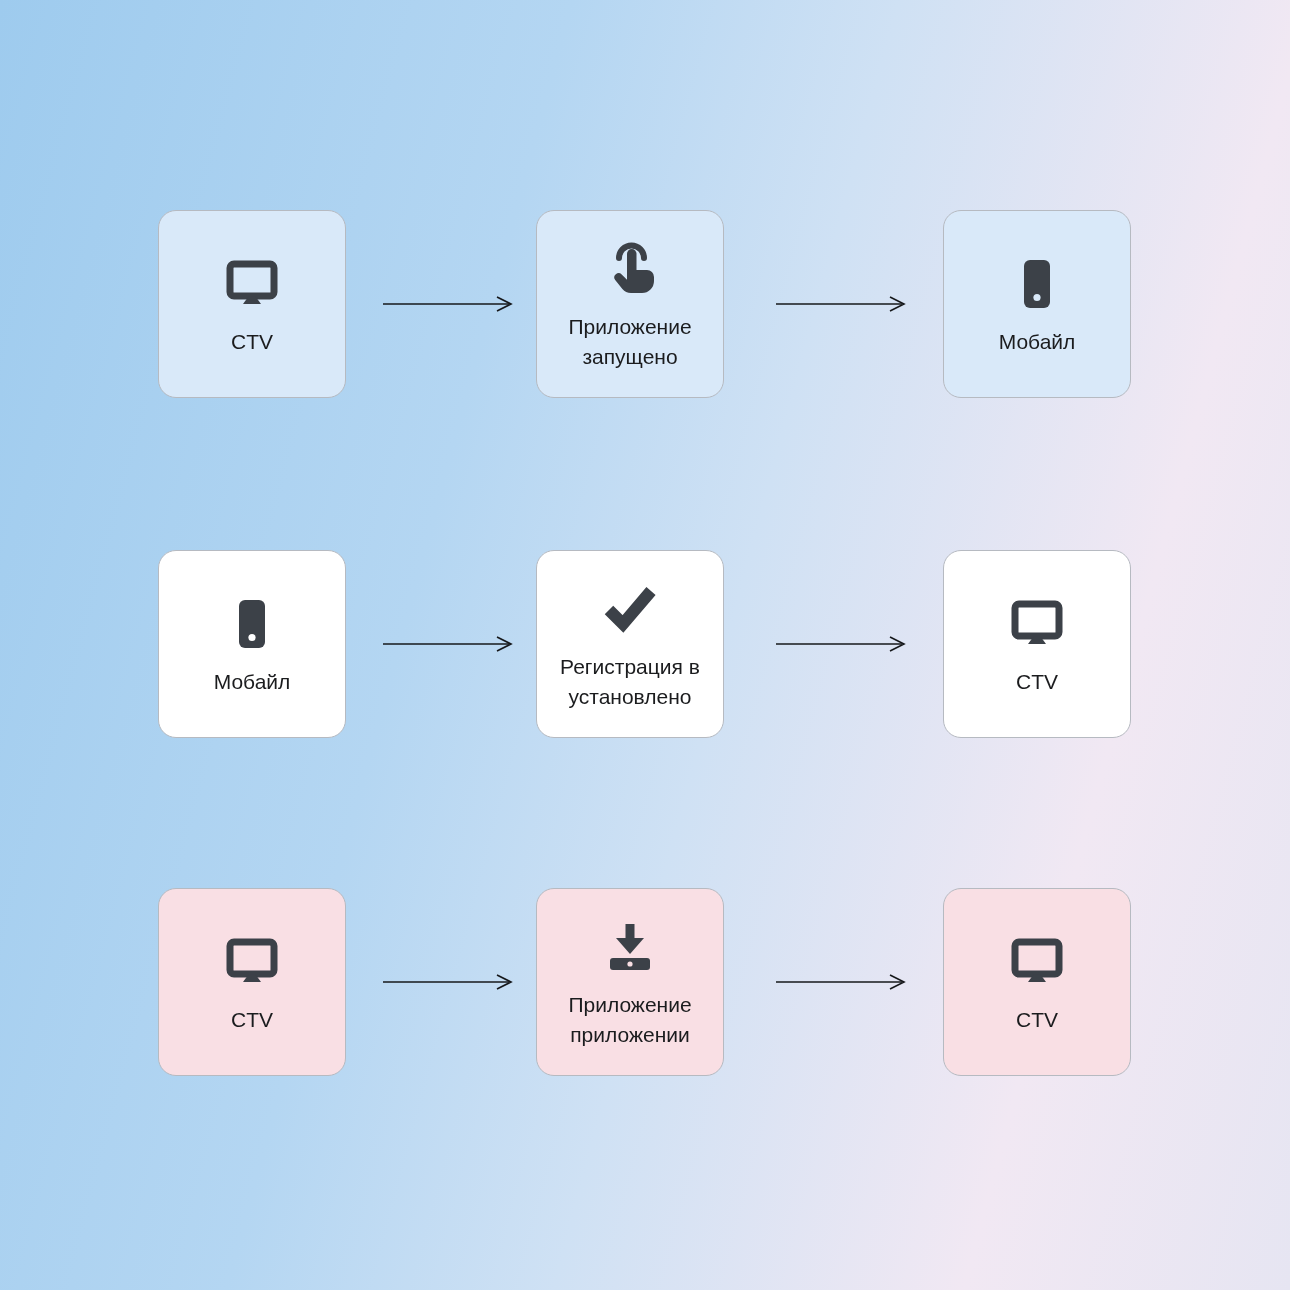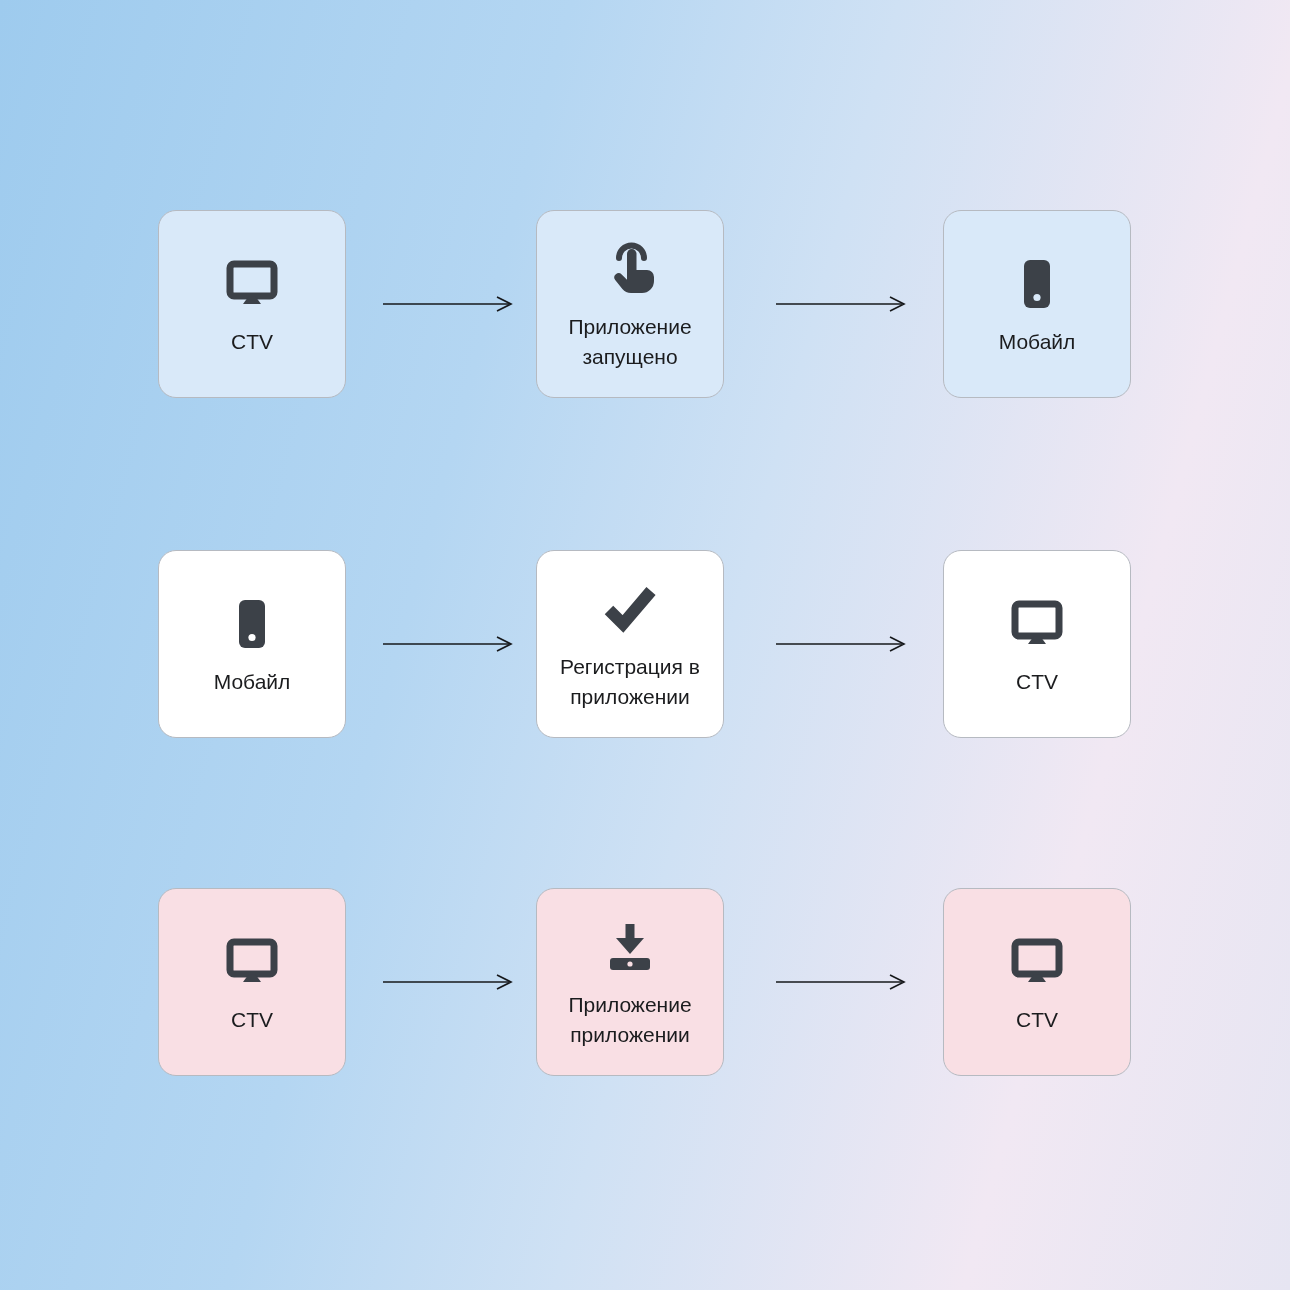--- a/index.html
+++ b/index.html
@@ -103,21 +103,21 @@
       <path d="M114 2 L128 9 L114 16" fill="none" stroke="#16181b" stroke-width="1.6"></path>
     </svg>
   </div>
 
   <div class="node theme-white r2 c2">
     <span class="icon-wrap">
       <svg width="64" height="64" viewBox="0 0 64 64">
         <path d="M11 34 L25 48 L53 15" fill="none" stroke="#3c4148" stroke-width="12" stroke-linejoin="miter"></path>
       </svg>
     </span>
-    <span class="label">Регистрация в приложении</span>
+    <span class="label">Регистрация в установлено</span>
   </div>
 
   <div class="arrow a2 ar2">
     <svg width="134" height="18" viewBox="0 0 134 18">
       <line x1="0" y1="9" x2="126" y2="9" stroke="#16181b" stroke-width="1.6"></line>
       <path d="M114 2 L128 9 L114 16" fill="none" stroke="#16181b" stroke-width="1.6"></path>
     </svg>
   </div>
 
   <div class="node theme-white r2 c3">

